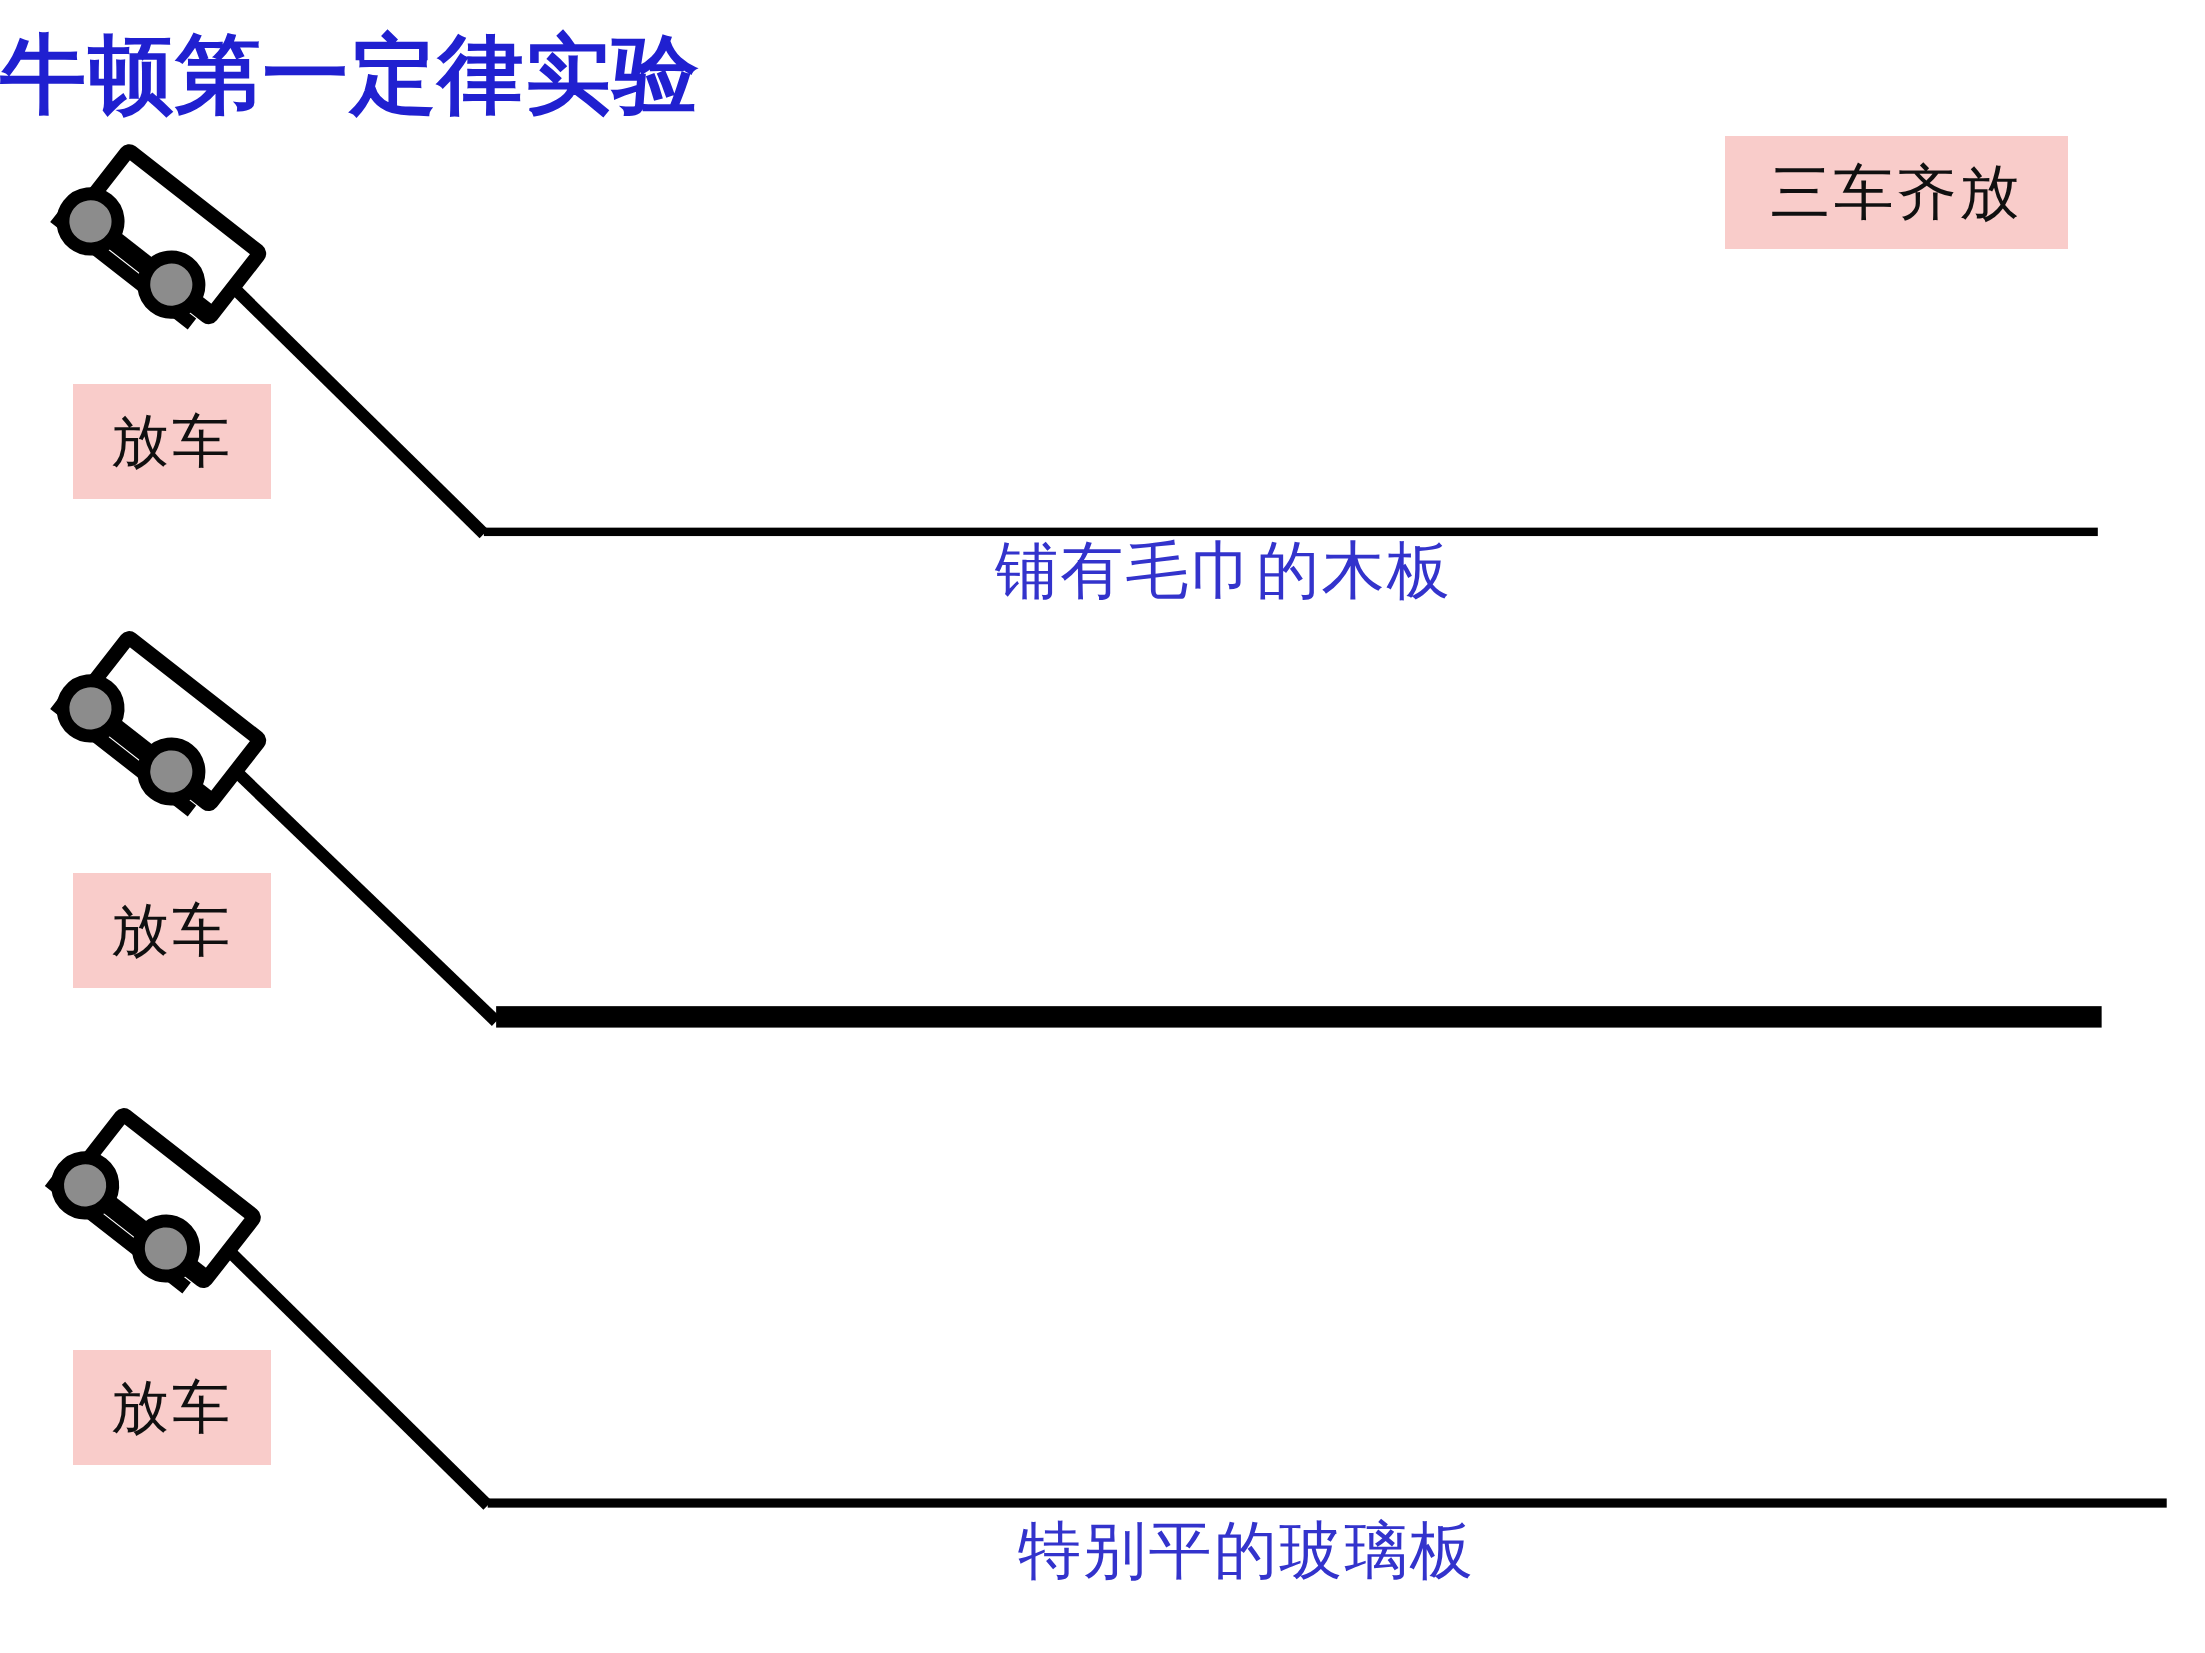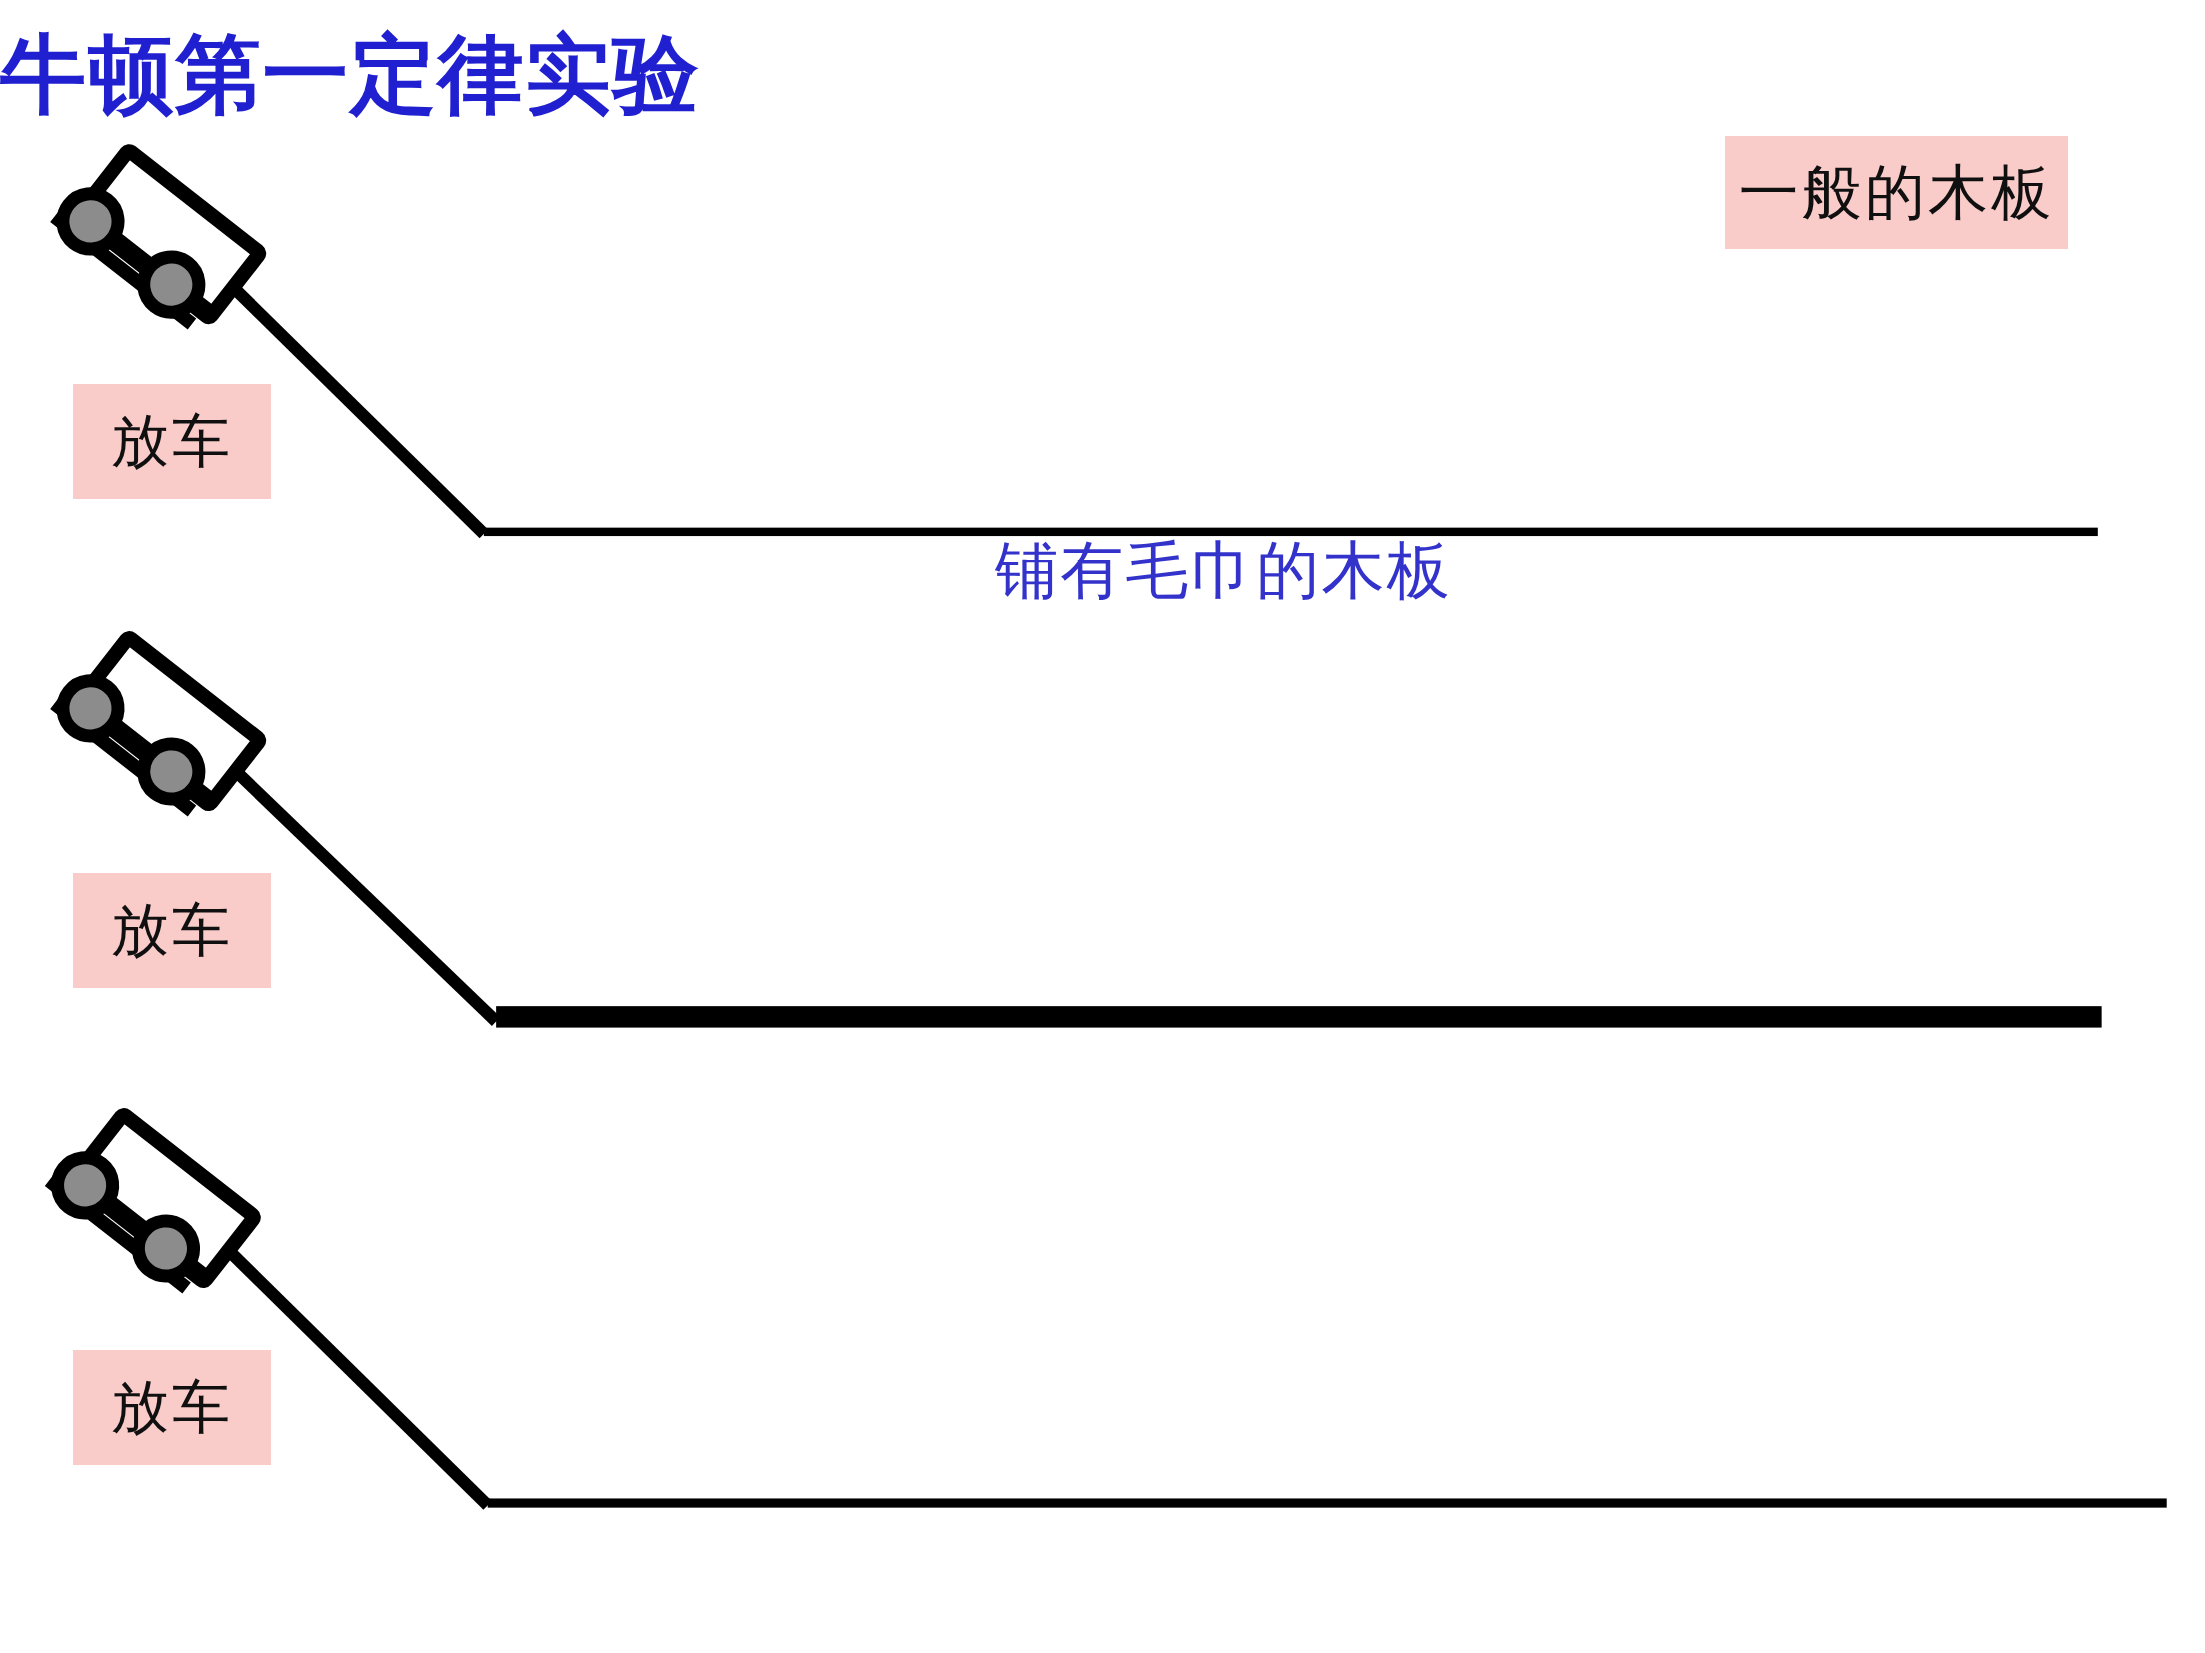--- a/index.html
+++ b/index.html
@@ -76,31 +76,32 @@
     pointer-events: none;
   }
 </style>
 </head>
 <body>
 
 <div id="stage">
 
   <div class="title">牛顿第一定律实验</div>
 
-  <div class="pink-box three" style="left:1725px; top:136px;">一般的木板</div>
+  <div class="pink-box three" style="left:1725px; top:136px;">三车齐放</div>
 
   <div class="pink-box release" style="left:73px; top:384px;">放车</div>
 
   <div class="pink-box release" style="left:73px; top:873px;">放车</div>
 
   <div class="pink-box release" style="left:73px; top:1350px;">放车</div>
 
   <div class="surface-label" style="left:995px; top:540px; width:1110px;">铺有毛巾的木板</div>
 
 
+  <div class="surface-label" style="left:1018px; top:1520px; width:1156px;">特别平的玻璃板</div>
 
   <svg id="diagram" viewBox="0 0 2880 2160">
 
     <defs>
 
       <g id="cart-glyph">
 
         <rect x="0" y="0" width="218" height="108" rx="4" ry="4" fill="#ffffff" stroke="#000000" stroke-width="19"></rect>
 
         <line x1="12" y1="100" x2="206" y2="100" stroke="#000000" stroke-width="17" stroke-linecap="square"></line>

